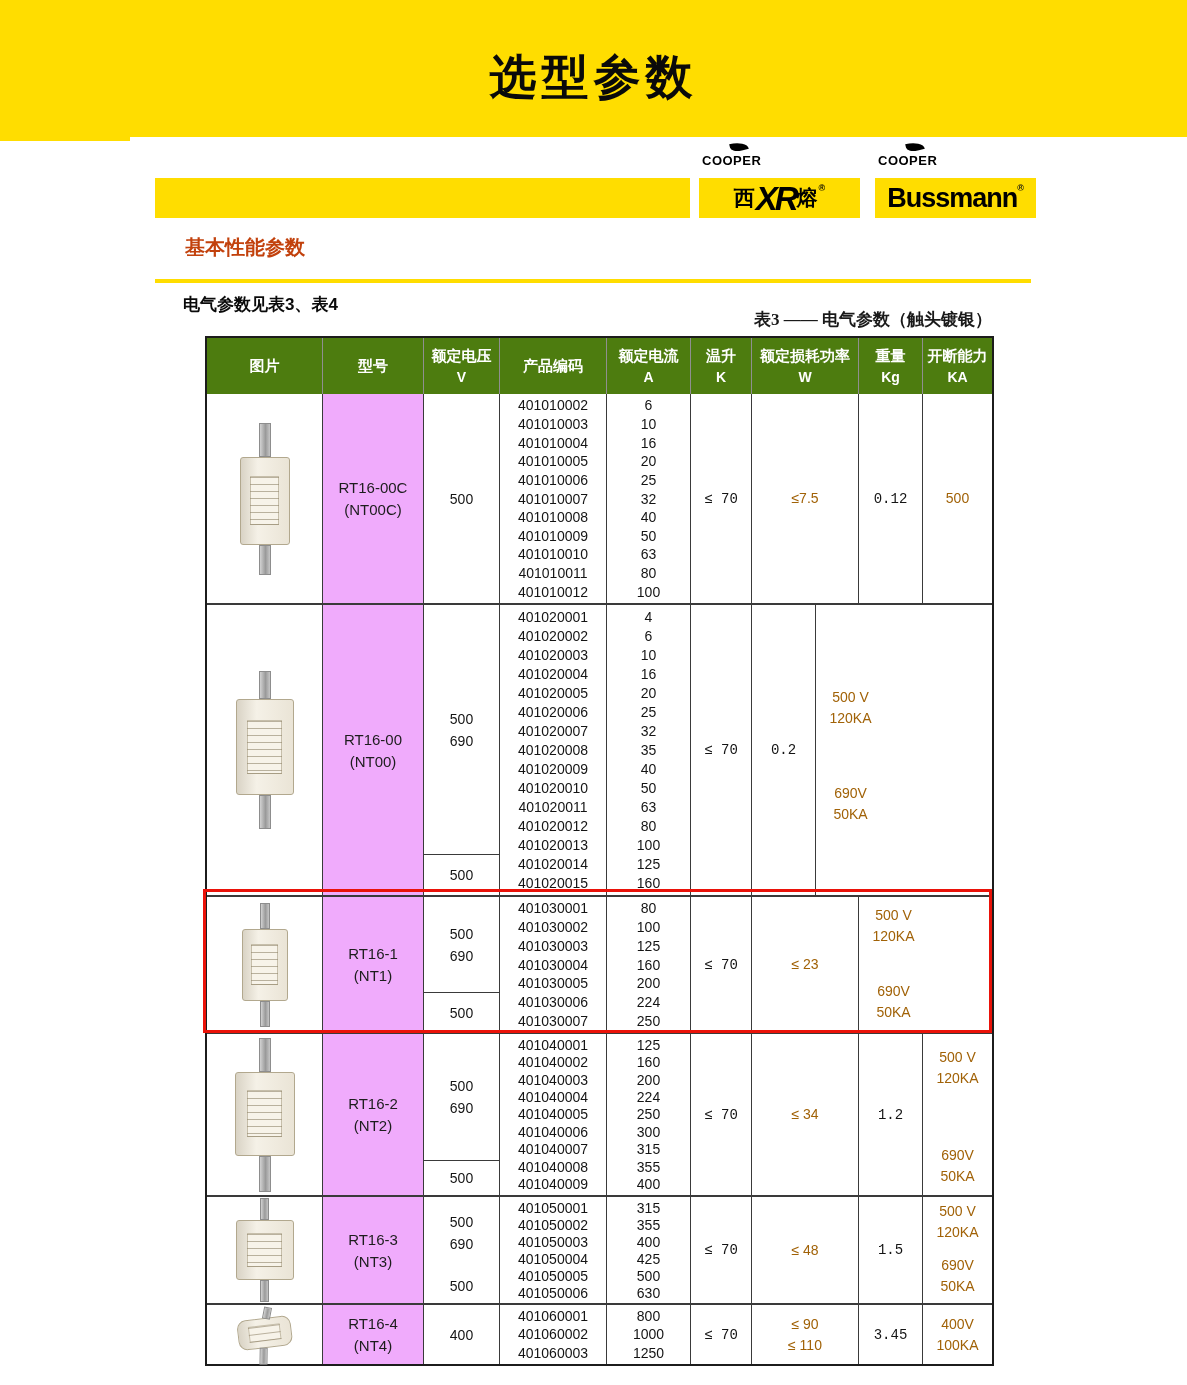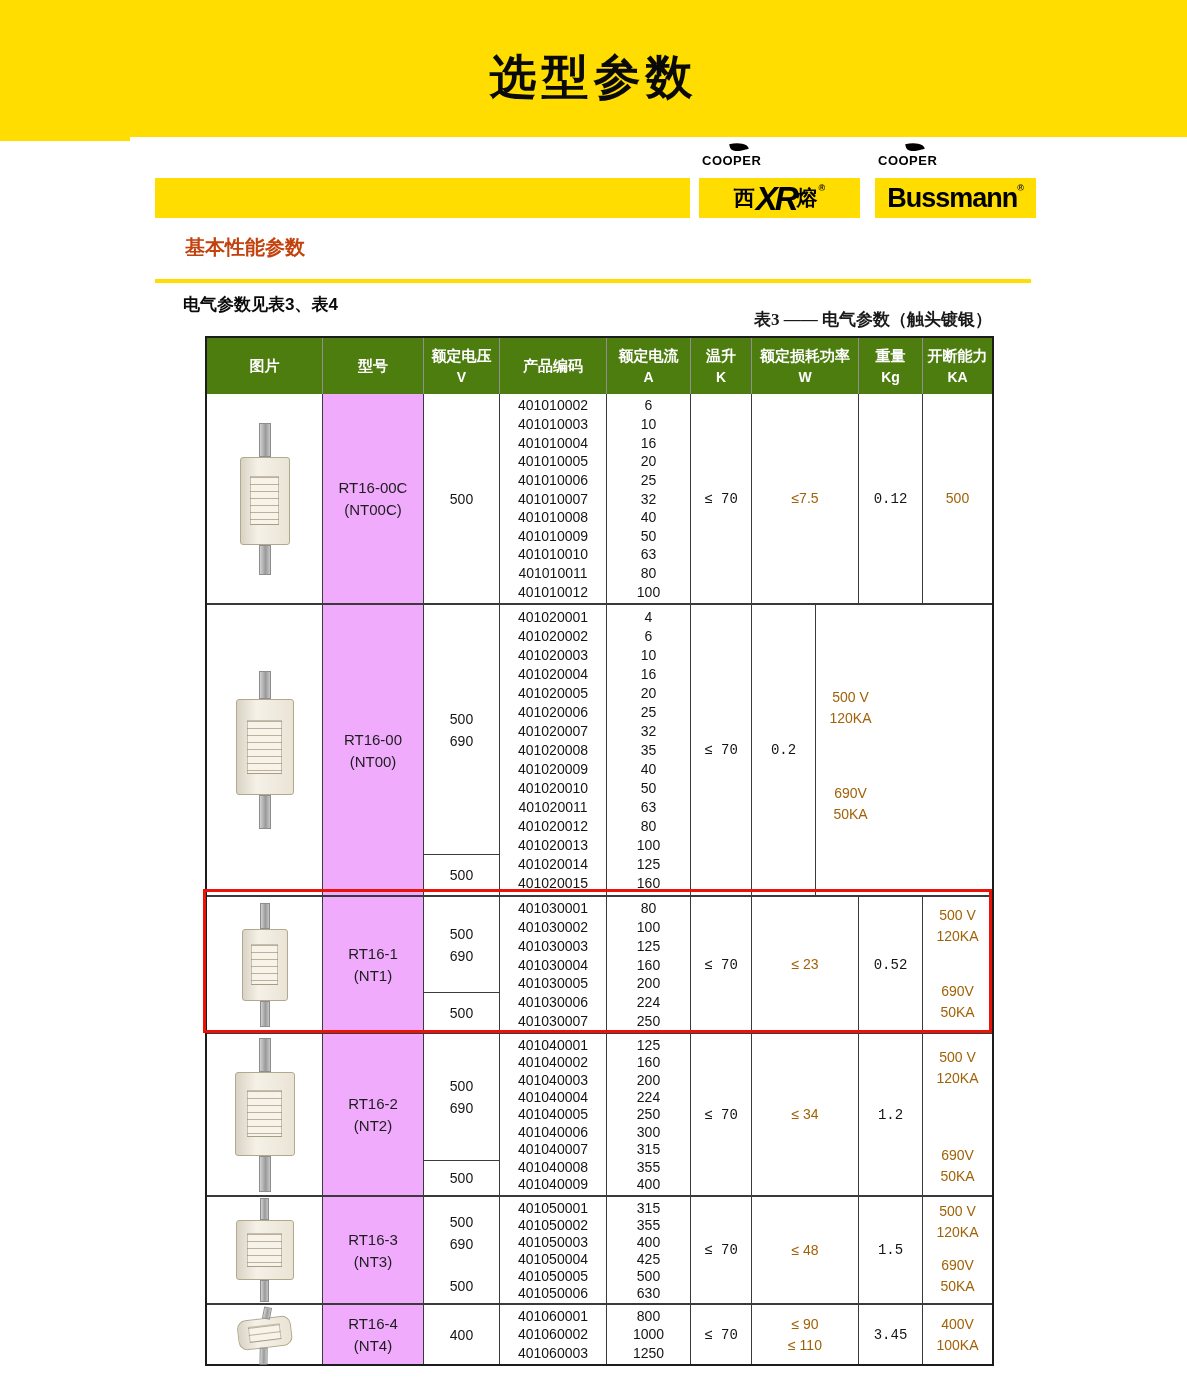--- a/index.html
+++ b/index.html
@@ -421,23 +421,20 @@
           <div class="rline">200</div>
           <div class="rline">224</div>
           <div class="rline">250</div>
         </div>
       <div class="cell c-temp">
           <span>≤ 70</span>
         </div>
       <div class="cell c-loss">
           <div class="lline">≤ 23</div>
         </div>
-      <div class="cell c-wt">
-          <span>0.52</span>
-        </div>
       <div class="cell c-brk">
         <div class="brk-split">
           <div class="brk-top">
               <div class="lline">500 V</div>
               <div class="lline">120KA</div>
             </div>
           <div class="brk-bot">
               <div class="lline">690V</div>
               <div class="lline">50KA</div>
             </div>

